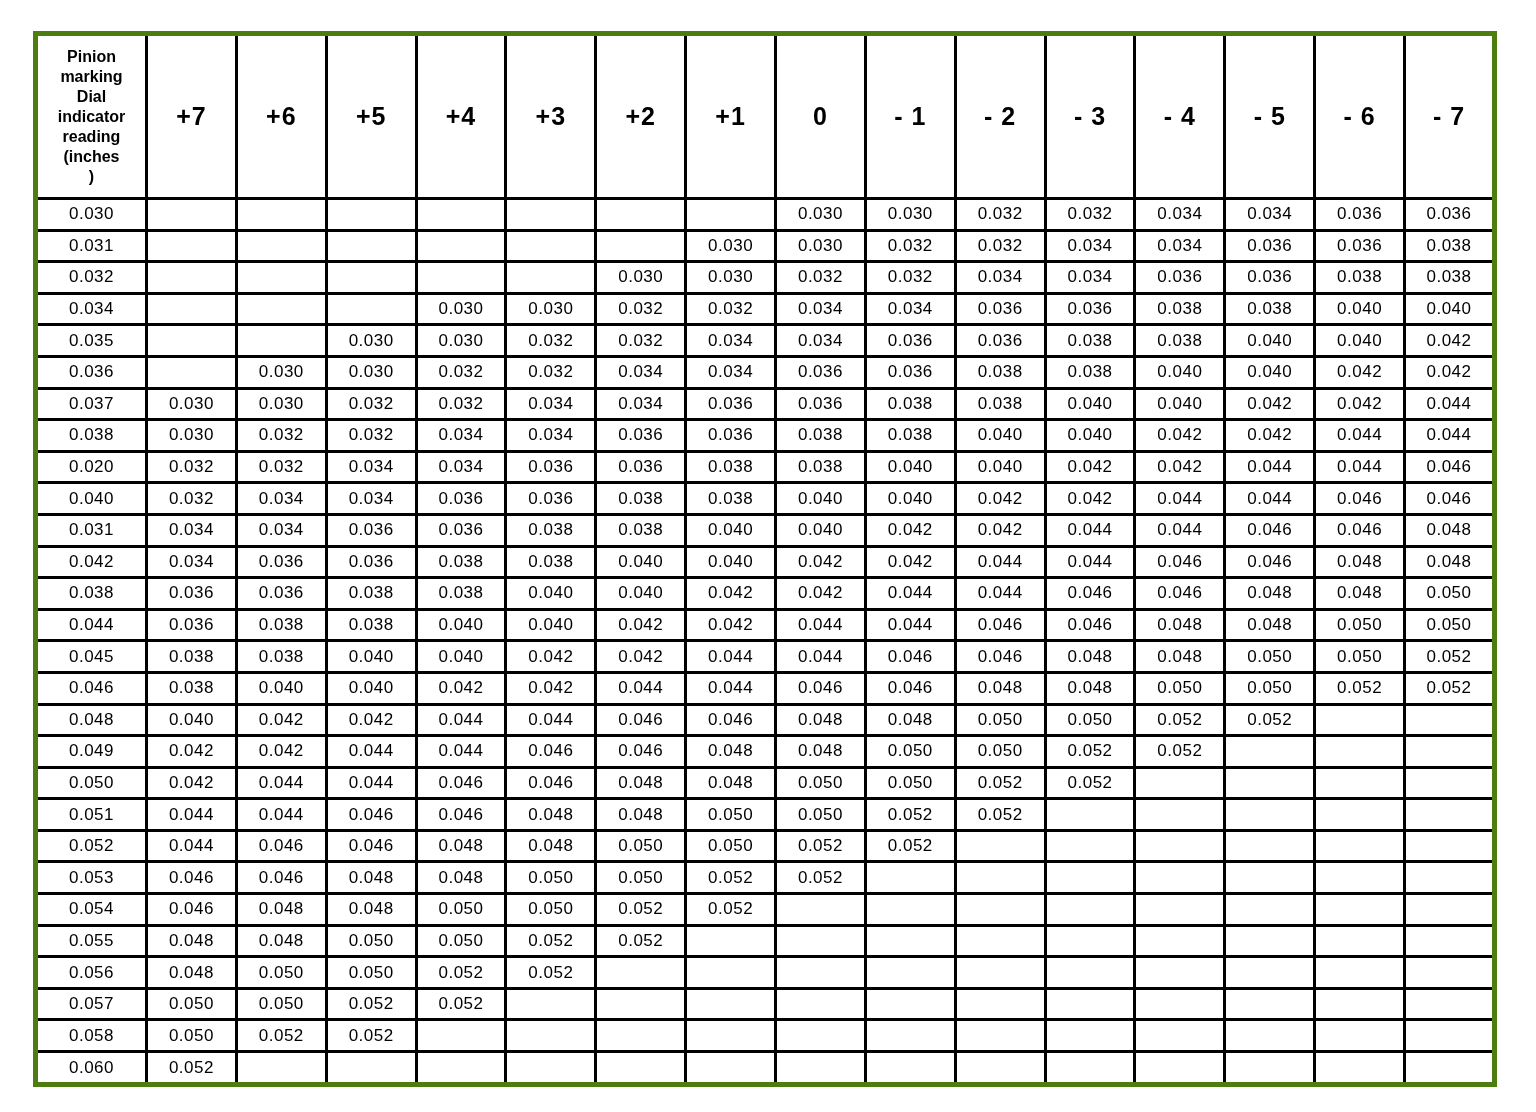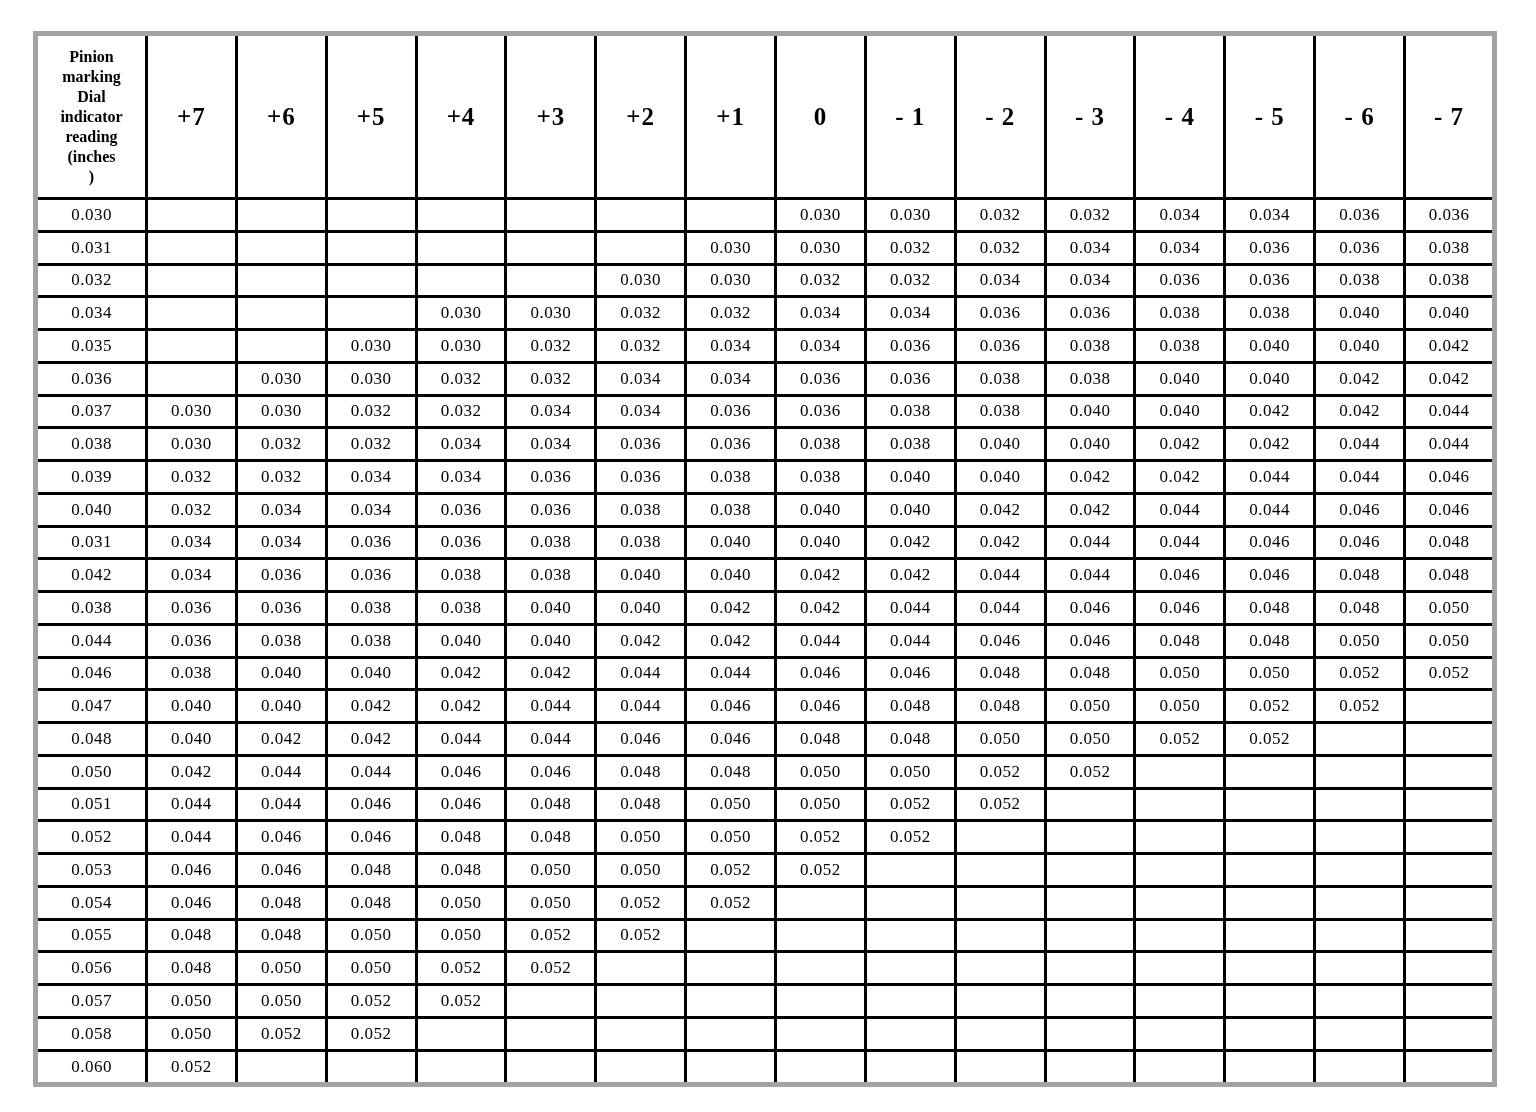--- a/index.html
+++ b/index.html
@@ -16,22 +16,21 @@
     left: 33px;
     top: 31px;
     width: 1464px;
     height: 1056px;
   }
   table.pinion {
     width: 100%;
     height: 100%;
     border-collapse: collapse;
     table-layout: fixed;
-    border: 5px solid #a3a3a3;
-    font-family: Liberation Serif, serif;
+    border: 5px solid #4d7c0f;
   }
   table.pinion th, table.pinion td {
     border: 3px solid #000000;
     text-align: center;
     vertical-align: middle;
     padding: 0;
     overflow: hidden;
   }
   tr.header-row { height: 165px; }
   th.corner {
@@ -239,21 +238,21 @@
           <td class="val">0.038</td>
           <td class="val">0.038</td>
           <td class="val">0.040</td>
           <td class="val">0.040</td>
           <td class="val">0.042</td>
           <td class="val">0.042</td>
           <td class="val">0.044</td>
           <td class="val">0.044</td>
         </tr>
         <tr>
-          <th class="reading">0.039</th>
+          <th class="reading">0.020</th>
           <td class="val">0.032</td>
           <td class="val">0.032</td>
           <td class="val">0.034</td>
           <td class="val">0.034</td>
           <td class="val">0.036</td>
           <td class="val">0.036</td>
           <td class="val">0.038</td>
           <td class="val">0.038</td>
           <td class="val">0.040</td>
           <td class="val">0.040</td>
@@ -347,70 +346,88 @@
           <td class="val">0.044</td>
           <td class="val">0.044</td>
           <td class="val">0.046</td>
           <td class="val">0.046</td>
           <td class="val">0.048</td>
           <td class="val">0.048</td>
           <td class="val">0.050</td>
           <td class="val">0.050</td>
         </tr>
         <tr>
+          <th class="reading">0.045</th>
+          <td class="val">0.038</td>
+          <td class="val">0.038</td>
+          <td class="val">0.040</td>
+          <td class="val">0.040</td>
+          <td class="val">0.042</td>
+          <td class="val">0.042</td>
+          <td class="val">0.044</td>
+          <td class="val">0.044</td>
+          <td class="val">0.046</td>
+          <td class="val">0.046</td>
+          <td class="val">0.048</td>
+          <td class="val">0.048</td>
+          <td class="val">0.050</td>
+          <td class="val">0.050</td>
+          <td class="val">0.052</td>
+        </tr>
+        <tr>
           <th class="reading">0.046</th>
           <td class="val">0.038</td>
           <td class="val">0.040</td>
           <td class="val">0.040</td>
           <td class="val">0.042</td>
           <td class="val">0.042</td>
           <td class="val">0.044</td>
           <td class="val">0.044</td>
           <td class="val">0.046</td>
           <td class="val">0.046</td>
           <td class="val">0.048</td>
           <td class="val">0.048</td>
           <td class="val">0.050</td>
           <td class="val">0.050</td>
           <td class="val">0.052</td>
           <td class="val">0.052</td>
         </tr>
         <tr>
-          <th class="reading">0.047</th>
-          <td class="val">0.040</td>
-          <td class="val">0.040</td>
-          <td class="val">0.042</td>
-          <td class="val">0.042</td>
-          <td class="val">0.044</td>
-          <td class="val">0.044</td>
-          <td class="val">0.046</td>
-          <td class="val">0.046</td>
-          <td class="val">0.048</td>
-          <td class="val">0.048</td>
-          <td class="val">0.050</td>
-          <td class="val">0.050</td>
-          <td class="val">0.052</td>
-          <td class="val">0.052</td>
-          <td class="val"></td>
-        </tr>
-        <tr>
           <th class="reading">0.048</th>
           <td class="val">0.040</td>
           <td class="val">0.042</td>
           <td class="val">0.042</td>
           <td class="val">0.044</td>
           <td class="val">0.044</td>
           <td class="val">0.046</td>
           <td class="val">0.046</td>
           <td class="val">0.048</td>
           <td class="val">0.048</td>
           <td class="val">0.050</td>
           <td class="val">0.050</td>
           <td class="val">0.052</td>
           <td class="val">0.052</td>
+          <td class="val"></td>
+          <td class="val"></td>
+        </tr>
+        <tr>
+          <th class="reading">0.049</th>
+          <td class="val">0.042</td>
+          <td class="val">0.042</td>
+          <td class="val">0.044</td>
+          <td class="val">0.044</td>
+          <td class="val">0.046</td>
+          <td class="val">0.046</td>
+          <td class="val">0.048</td>
+          <td class="val">0.048</td>
+          <td class="val">0.050</td>
+          <td class="val">0.050</td>
+          <td class="val">0.052</td>
+          <td class="val">0.052</td>
+          <td class="val"></td>
           <td class="val"></td>
           <td class="val"></td>
         </tr>
         <tr>
           <th class="reading">0.050</th>
           <td class="val">0.042</td>
           <td class="val">0.044</td>
           <td class="val">0.044</td>
           <td class="val">0.046</td>
           <td class="val">0.046</td>

